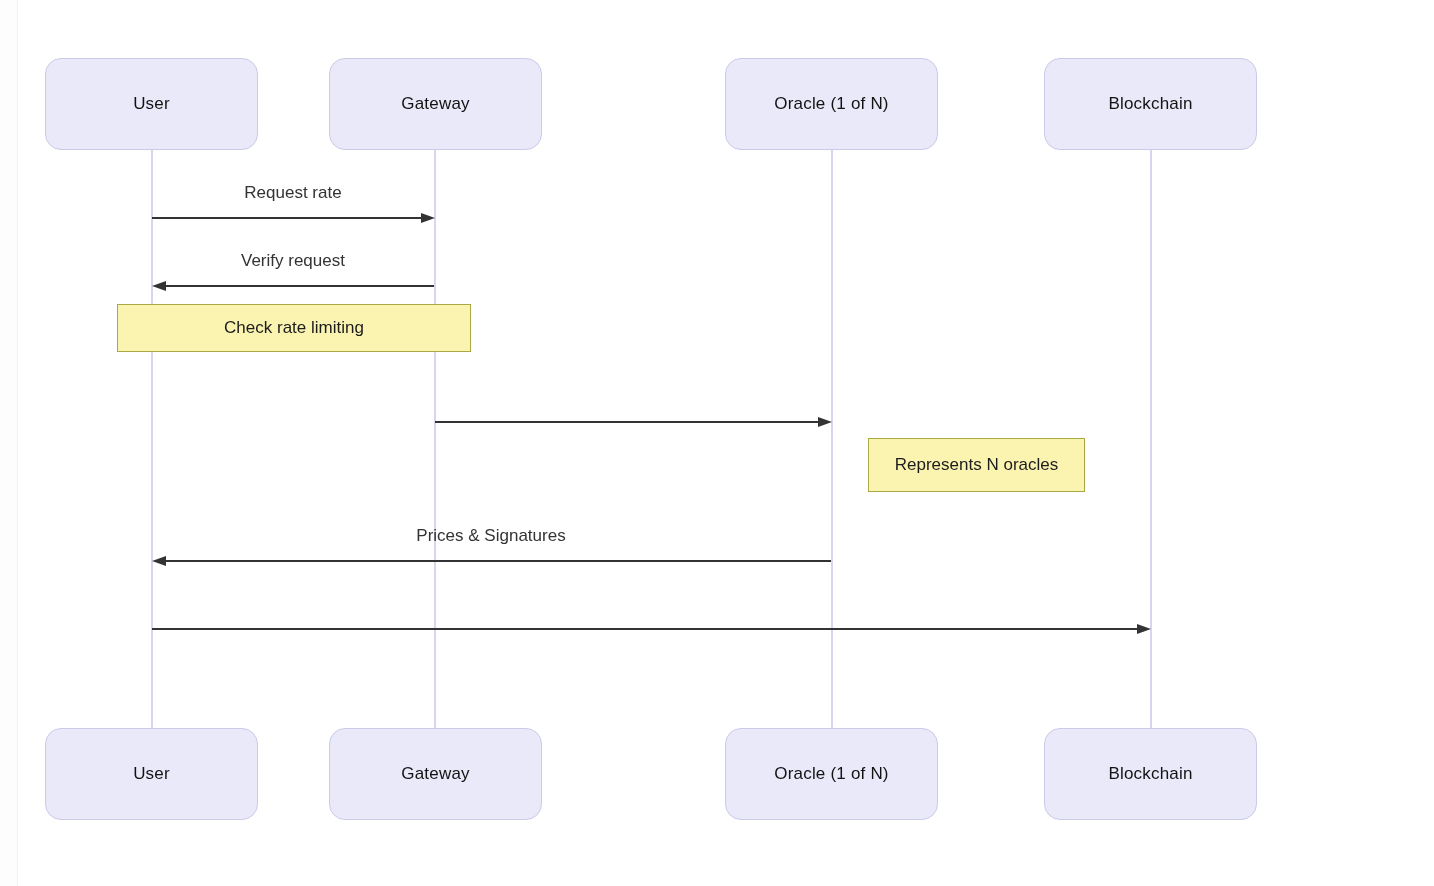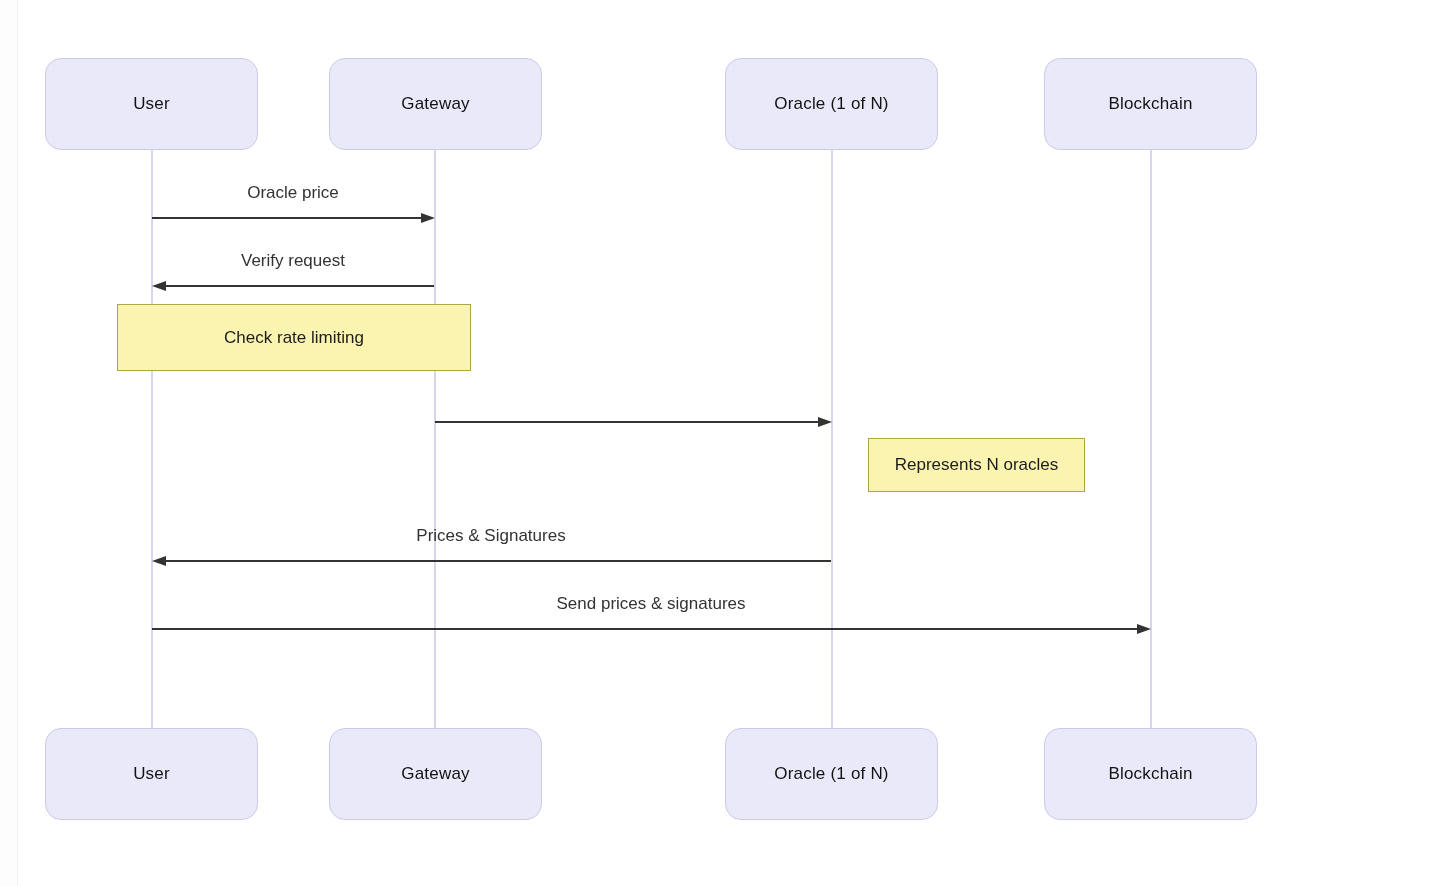--- a/index.html
+++ b/index.html
@@ -111,40 +111,39 @@
   <div class="actor" style="left:329px;top:58px;width:213px">
     <span>Gateway</span>
   </div>
   <div class="actor" style="left:725px;top:58px;width:213px">
     <span>Oracle (1 of N)</span>
   </div>
   <div class="actor" style="left:1044px;top:58px;width:213px">
     <span>Blockchain</span>
   </div>
 
-  <div class="msg-label" style="left:93px;top:183px">Oracle price</div>
+  <div class="msg-label" style="left:93px;top:183px">Request rate</div>
   <div class="msg-line" style="left:152px;top:217px;width:272px"></div>
   <div class="arrow-right" style="left:421px;top:213px"></div>
 
   <div class="msg-label" style="left:93px;top:251px">Verify request</div>
   <div class="msg-line" style="left:162px;top:285px;width:272px"></div>
   <div class="arrow-left" style="left:152px;top:281px"></div>
 
-  <div class="note" style="left:117px;top:304px;width:354px;height:67px">Check rate limiting</div>
+  <div class="note" style="left:117px;top:304px;width:354px;height:48px">Check rate limiting</div>
 
   <div class="msg-line" style="left:435px;top:421px;width:386px"></div>
   <div class="arrow-right" style="left:818px;top:417px"></div>
 
   <div class="note" style="left:868px;top:438px;width:217px;height:54px">Represents N oracles</div>
 
   <div class="msg-label" style="left:291px;top:526px">Prices &amp; Signatures</div>
   <div class="msg-line" style="left:162px;top:560px;width:669px"></div>
   <div class="arrow-left" style="left:152px;top:556px"></div>
 
-  <div class="msg-label" style="left:451px;top:594px">Send prices &amp; signatures</div>
   <div class="msg-line" style="left:152px;top:628px;width:988px"></div>
   <div class="arrow-right" style="left:1137px;top:624px"></div>
 
 
   <div class="actor" style="left:45px;top:728px;width:213px">
     <span>User</span>
   </div>
   <div class="actor" style="left:329px;top:728px;width:213px">
     <span>Gateway</span>
   </div>

